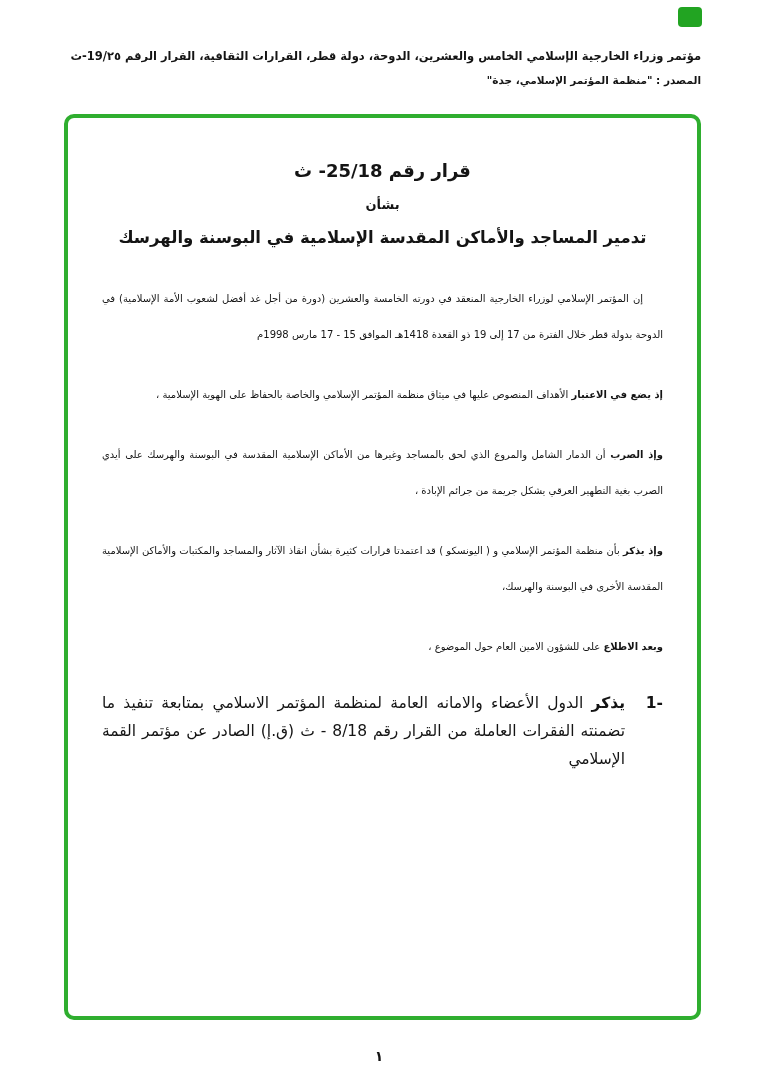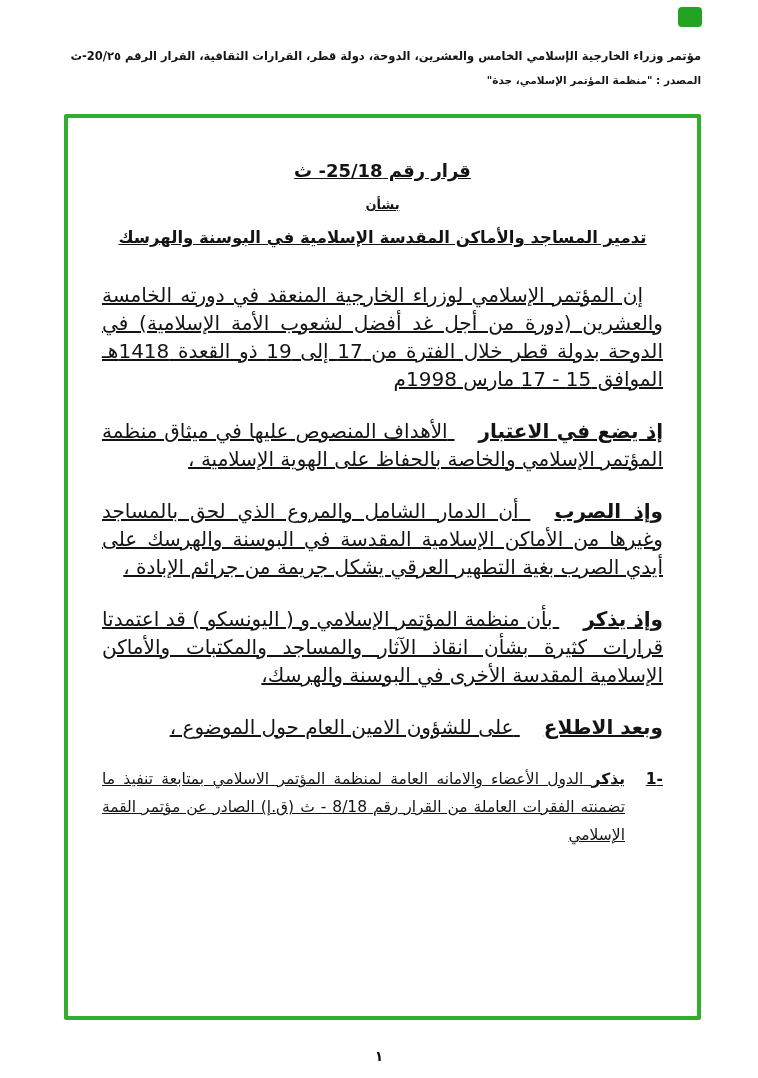--- a/index.html
+++ b/index.html
@@ -18,60 +18,60 @@
     background:var(--color-marker);border-radius:4px;
   }
   .header{
     position:absolute;top:48px;right:57px;left:60px;
     direction:rtl;text-align:right;font-weight:bold;
   }
   .header .h-line1{font-size:11.5px;line-height:16px;letter-spacing:0.2px;}
   .header .h-line2{font-size:10.5px;line-height:15px;margin-top:9px;}
   .frame{
     position:absolute;top:114px;left:64px;right:57px;bottom:58px;
-    border:4px solid var(--color-frame);border-radius:2px;
+    border:4px solid var(--color-frame);border-radius:10px;
     padding:26px 34px 20px 34px;direction:rtl;text-align:right;
-    box-sizing:border-box;overflow:hidden;text-decoration:underline;
+    box-sizing:border-box;overflow:hidden;
   }
   .title{
     text-align:center;font-weight:bold;font-size:18px;margin:16px 0 16px 0;
   }
   .subtitle{
     text-align:center;font-weight:bold;font-size:13px;margin:0 0 16px 0;
     letter-spacing:2px;
   }
   .subject{
     text-align:center;font-weight:bold;font-size:16.5px;margin:4px 0 34px 0;
   }
   .para{
-    font-size:20px;line-height:28px;text-align:justify;
+    font-size:10px;line-height:36px;text-align:justify;
     margin:0 0 24px 0;
   }
   .para.indent{text-indent:20px;}
-  .para strong{font-weight:bold;margin-left:24px;}
+  .para strong{font-weight:bold;}
   .item{
     display:flex;direction:rtl;gap:12px;font-size:15.5px;line-height:28px;
     margin-top:6px;
   }
   .item .num{font-weight:bold;flex:0 0 26px;}
   .item .itext{text-align:justify;flex:1;}
   .footer{
     position:absolute;bottom:14px;left:0;right:0;text-align:center;
     font-size:14px;font-weight:bold;
   }
 </style>
 </head>
 <body>
 
 <div class="page">
 
   <div class="marker"></div>
 
   <div class="header">
-    <div class="h-line1">مؤتمر وزراء الخارجية الإسلامي الخامس والعشرين، الدوحة، دولة قطر، القرارات الثقافية، القرار الرقم 20/٢٥-ث</div>
+    <div class="h-line1">مؤتمر وزراء الخارجية الإسلامي الخامس والعشرين، الدوحة، دولة قطر، القرارات الثقافية، القرار الرقم 19/٢٥-ث</div>
     <div class="h-line2">المصدر :  "منظمة المؤتمر الإسلامي، جدة"</div>
   </div>
 
   <div class="frame">
 
     <div class="title">قرار رقم 25/18- ث</div>
     <div class="subtitle">بشأن</div>
     <div class="subject">تدمير المساجد والأماكن المقدسة الإسلامية في البوسنة والهرسك</div>
 
     <p class="para indent"><span>إن المؤتمر الإسلامي لوزراء الخارجية المنعقد في دورته الخامسة والعشرين (دورة من أجل غد أفضل لشعوب الأمة الإسلامية) في الدوحة بدولة قطر خلال الفترة من 17 إلى 19 ذو القعدة 1418هـ الموافق 15 - 17 مارس 1998م</span></p>

